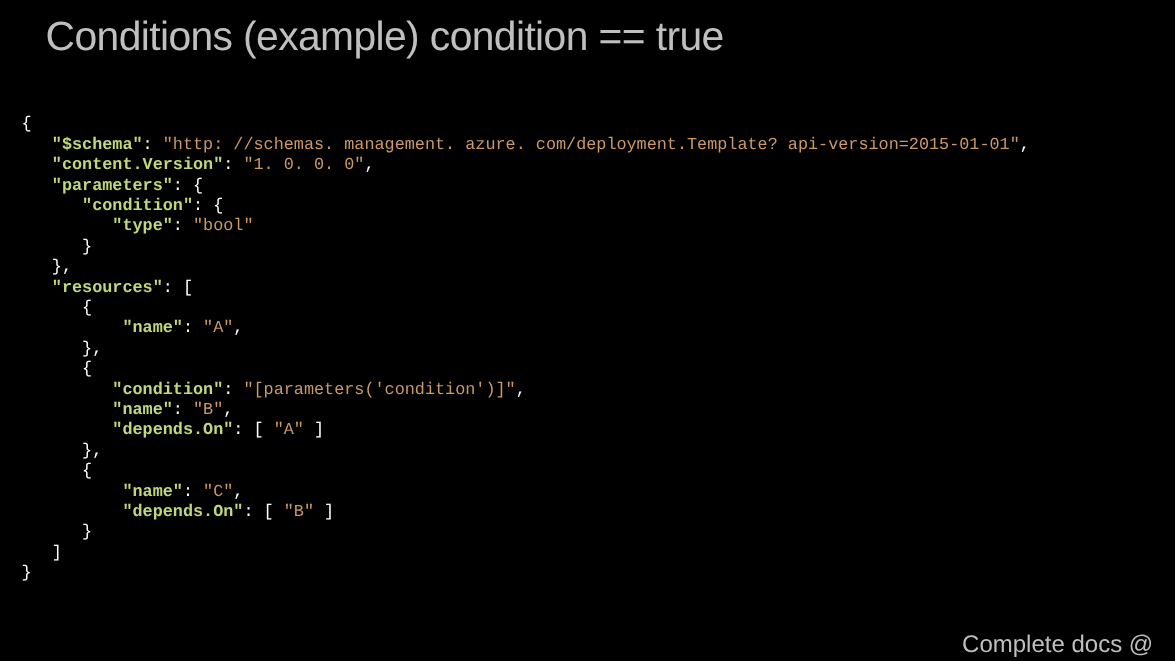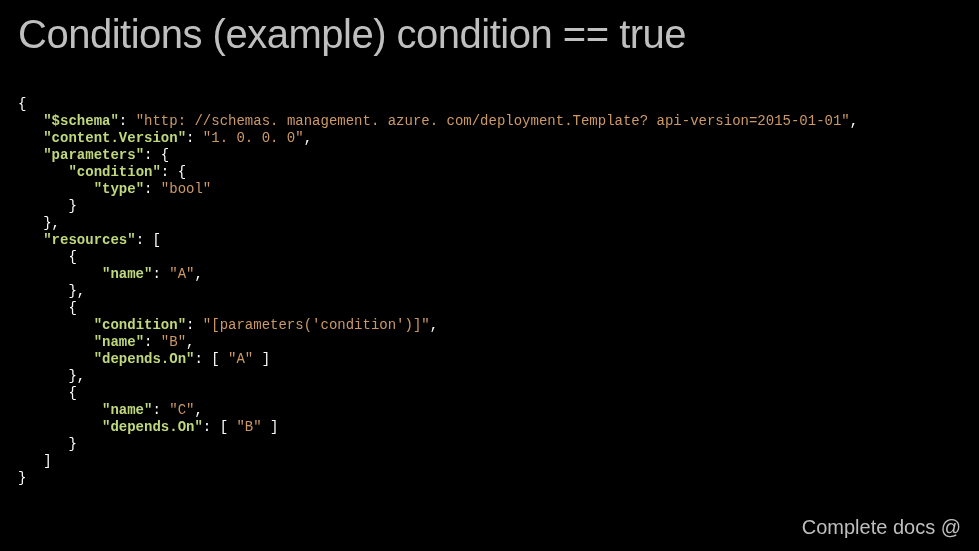--- a/index.html
+++ b/index.html
@@ -15,43 +15,44 @@
     position: absolute;
     top: 8px;
     left: 18px;
     right: 18px;
     height: 62px;
     display: flex;
     align-items: flex-start;
     padding-top: 4px;
   }
   .title-text {
-    font-size: 40px;
+    font-size: 34px;
     font-weight: 300;
     color: #bfbfbf;
     letter-spacing: -0.5px;
     font-family: "Segoe UI Light", "Segoe UI", Arial, sans-serif;
+    margin-left: 20px;
   }
   .code-block {
     position: absolute;
     top: 96px;
     left: 18px;
     right: 18px;
     font-family: Consolas, "Courier New", monospace;
     font-size: 14px;
     line-height: 17px;
     color: #ffffff;
     white-space: pre;
   }
   .tok-key { color: #c0d87c; font-weight: bold; }
   .tok-str { color: #cc9966; }
   .tok-punc { color: #ffffff; }
   .footer {
     position: absolute;
-    bottom: 12px;
+    bottom: 2px;
     right: 18px;
     text-align: center;
     font-family: "Segoe UI", Arial, sans-serif;
   }
   .footer-line1 {
     font-size: 20px;
     color: #bfbfbf;
     font-weight: 400;
   }
   .footer-link {

